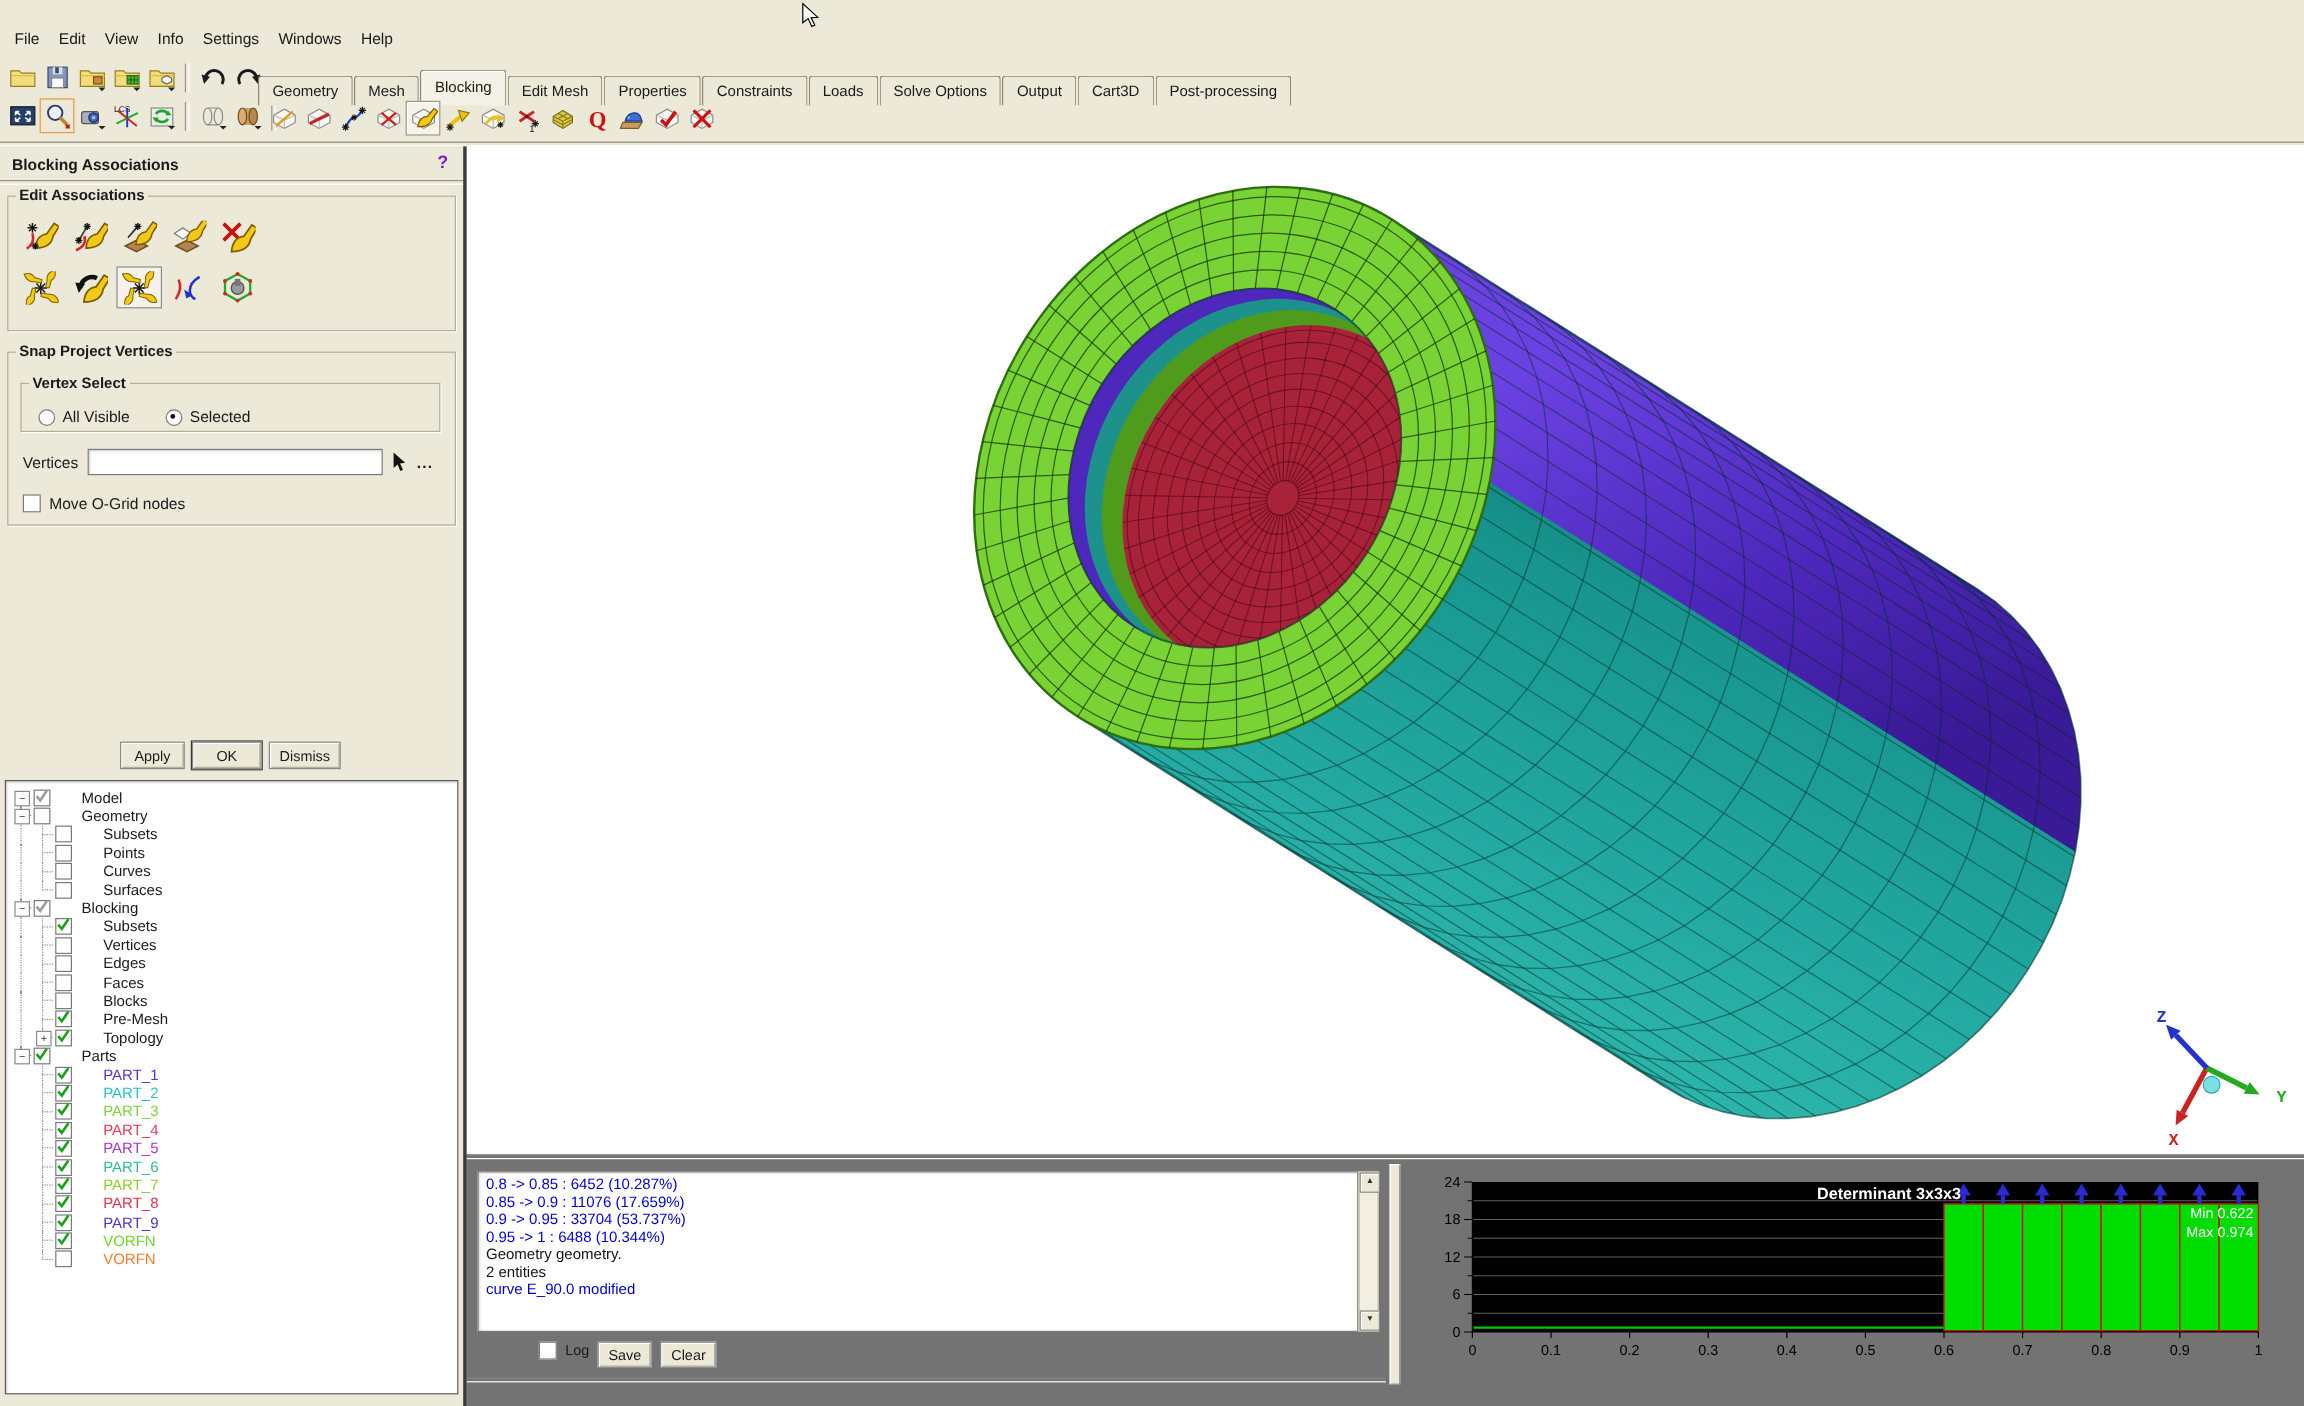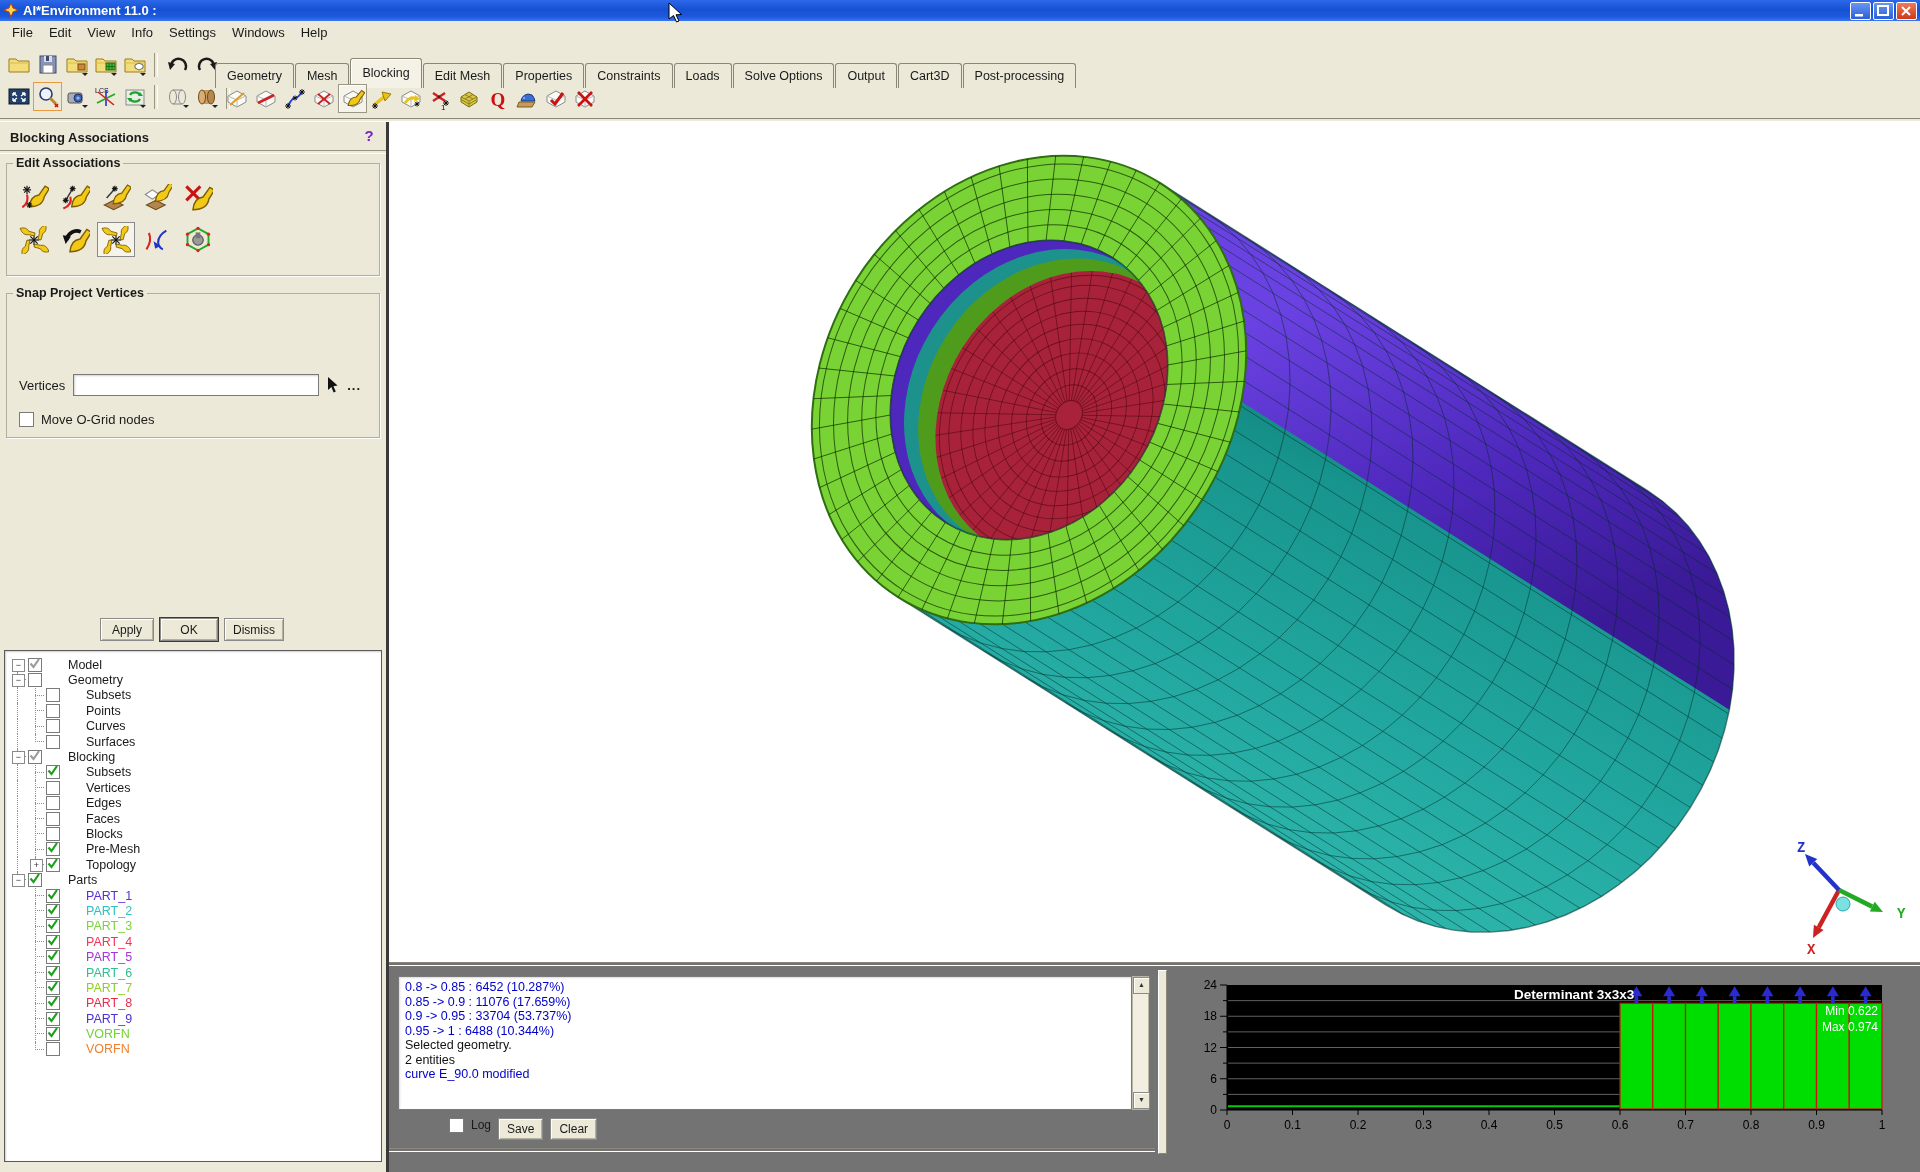--- a/index.html
+++ b/index.html
@@ -101,43 +101,20 @@
   #logCtrls .xpbtn{position:relative;padding:0 8px;height:20px;}
   #logGroove{position:absolute;left:0px;top:186px;width:766px;height:2px;border-top:1px solid #8a8678;border-bottom:1px solid #fff;}
   #histo{position:absolute;left:778px;top:0px;}
   .cursor{position:absolute;left:668px;top:2px;z-index:50;}
 </style>
 </head>
 <body>
 
 <div id="app">
 
-  <div id="titlebar">
-    <svg class="ticon" viewBox="0 0 16 15">
-      <polygon points="8,0 10,5 15,7 10,9 8,14 6,9 1,7 6,5" fill="#ffd84a" stroke="#c04010" stroke-width="1"></polygon>
-    </svg>
-    <span>AI*Environment 11.0 :</span>
-    <div id="wbtns">
-      <div class="wbtn">
-        <svg width="19" height="16">
-            <rect x="4" y="11" width="8" height="2.5" fill="#fff"></rect>
-          </svg>
-        </div>
-      <div class="wbtn">
-        <svg width="19" height="16">
-            <rect x="4" y="3" width="10" height="9" fill="none" stroke="#fff" stroke-width="2"></rect>
-          </svg>
-        </div>
-      <div class="wbtn close">
-        <svg width="19" height="16">
-            <path d="M5 4 L13 12 M13 4 L5 12" stroke="#fff" stroke-width="2"></path>
-          </svg>
-        </div>
-    </div>
-  </div>
 
   <svg class="cursor" width="16" height="22">
     <path d="M1 1 L1 17 L5.5 13.5 L8.5 20 L11 19 L8 12.8 L13.5 12.5 Z" fill="#fff" stroke="#000" stroke-width="1"></path>
   </svg>
 
   <div id="menubar">
       <span class="menu-item">File</span>
       <span class="menu-item">Edit</span>
       <span class="menu-item">View</span>
       <span class="menu-item">Info</span>
@@ -538,20 +515,33 @@
               <circle cx="3" cy="16" r="1.4" fill="#dd2222"></circle>
               <circle cx="3" cy="7" r="1.4" fill="#dd2222"></circle>
               <circle cx="12" cy="12" r="4.5" fill="#9a9a9a" stroke="#555"></circle>
               <rect x="10" y="5.5" width="4" height="5" fill="#777"></rect>
             </svg>
           </div>
         </div>
     </fieldset>
     <fieldset id="fsSnap">
       <legend>Snap Project Vertices</legend>
+      <fieldset id="fsVertex">
+        <legend>Vertex Select</legend>
+        <div class="radioRow" id="radioRow">
+            <div class="radio">
+              <span class="rdot"></span>
+              <span>All Visible</span>
+            </div>
+            <div class="radio">
+              <span class="rdot sel"></span>
+              <span>Selected</span>
+            </div>
+          </div>
+      </fieldset>
       <div id="vertRow">
         <span>Vertices</span>
         <input id="vertInput" type="text" value="" style="">
         <span id="pickBtn">
           <svg width="16" height="18">
               <path d="M4 1 L4 14 L7.4 11 L9.6 16.5 L11.8 15.4 L9.4 10.2 L13.6 9.6 Z" fill="#111"></path>
             </svg>
         </span>
         <span id="moreBtn">...</span>
       </div>
@@ -1004,21 +994,21 @@
         <text x="22" y="14" font-size="14" font-weight="bold" fill="#2233cc" font-family="Liberation Mono,monospace">Z</text>
       </svg>
   </div>
 
   <div id="bottom">
     <div id="logBox">
         <div class="log-blue">0.8 -&gt; 0.85 : 6452 (10.287%)</div>
         <div class="log-blue">0.85 -&gt; 0.9 : 11076 (17.659%)</div>
         <div class="log-blue">0.9 -&gt; 0.95 : 33704 (53.737%)</div>
         <div class="log-blue">0.95 -&gt; 1 : 6488 (10.344%)</div>
-        <div class="log-black">Selected geometry.</div>
+        <div class="log-black">Geometry geometry.</div>
         <div class="log-black">2 entities</div>
         <div class="log-blue">curve E_90.0 modified</div>
       </div>
     <div id="logScroll">
       <div class="sbtn" style="top:0;">▲</div>
       <div class="sbtn" style="bottom:0;">▼</div>
     </div>
     <div id="sash"></div>
     <div id="logCtrls">
       <span class="cbox"></span>

